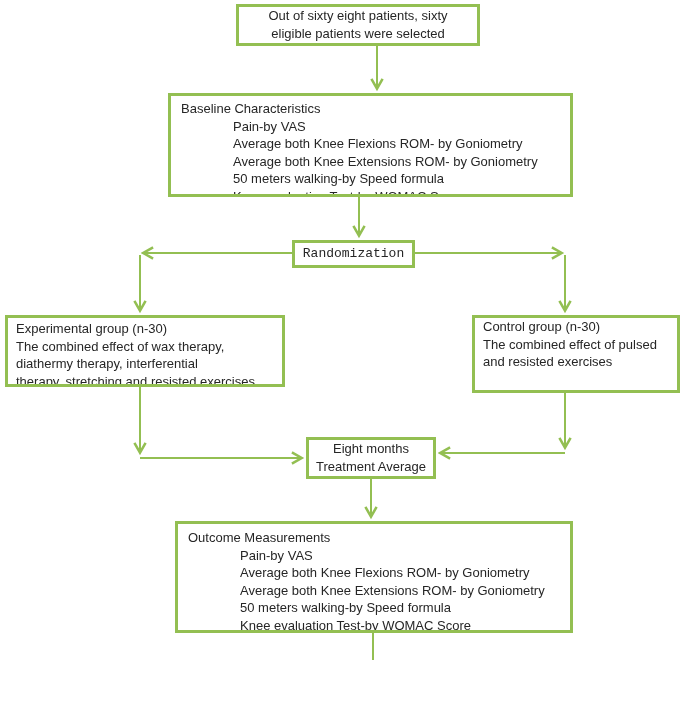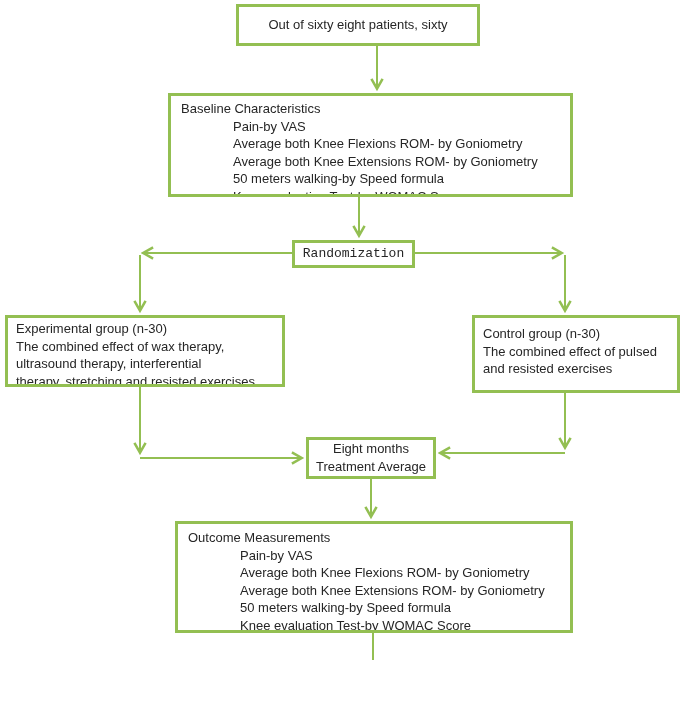--- a/index.html
+++ b/index.html
@@ -64,43 +64,44 @@
     <path class="link" d="M140,387 L140,452" marker-end="url(#arrow)"></path>
     <path class="link" d="M140,458 L301,458" marker-end="url(#arrow)"></path>
     <path class="link" d="M565,393 L565,447" marker-end="url(#arrow)"></path>
     <path class="link" d="M565,453 L441,453" marker-end="url(#arrow)"></path>
     <path class="link" d="M371,479 L371,516" marker-end="url(#arrow)"></path>
     <path class="link" d="M373,633 L373,672" marker-end="url(#arrow)"></path>
   </svg>
 
   <div class="box centered" style="left:236px; top:4px; width:244px; height:42px;">
     <div>Out of sixty eight patients, sixty</div>
+    <div>eligible patients were selected</div>
   </div>
 
   <div class="box list-box" style="left:168px; top:93px; width:405px; height:104px;">
     <div class="box-title">Baseline Characteristics</div>
     <div class="indent">Pain-by VAS</div>
     <div class="indent">Average both Knee Flexions ROM- by Goniometry</div>
     <div class="indent">Average both Knee Extensions ROM- by Goniometry</div>
     <div class="indent">50 meters walking-by Speed formula</div>
     <div class="indent">Knee evaluation Test-by WOMAC Score</div>
   </div>
 
   <div class="box centered" style="left:292px; top:240px; width:123px; height:28px;font-family:Liberation Mono, monospace;">
     <div>Randomization</div>
   </div>
 
   <div class="box note" style="left:5px; top:315px; width:280px; height:72px;">
     <div>Experimental group (n-30)</div>
     <div>The combined effect of wax therapy,</div>
-    <div>ultrasound therapy, interferential</div>
+    <div>diathermy therapy, interferential</div>
     <div>therapy, stretching and resisted exercises</div>
   </div>
 
-  <div class="box note" style="left:472px; top:315px; width:208px; height:78px; padding-top:7px;">
+  <div class="box note" style="left:472px; top:315px; width:208px; height:78px; padding-top:0;">
     <div>Control group (n-30)</div>
     <div>The combined effect of pulsed</div>
     <div>and resisted exercises</div>
   </div>
 
   <div class="box centered" style="left:306px; top:437px; width:130px; height:42px;">
     <div>Eight months</div>
     <div>Treatment Average</div>
   </div>
 

